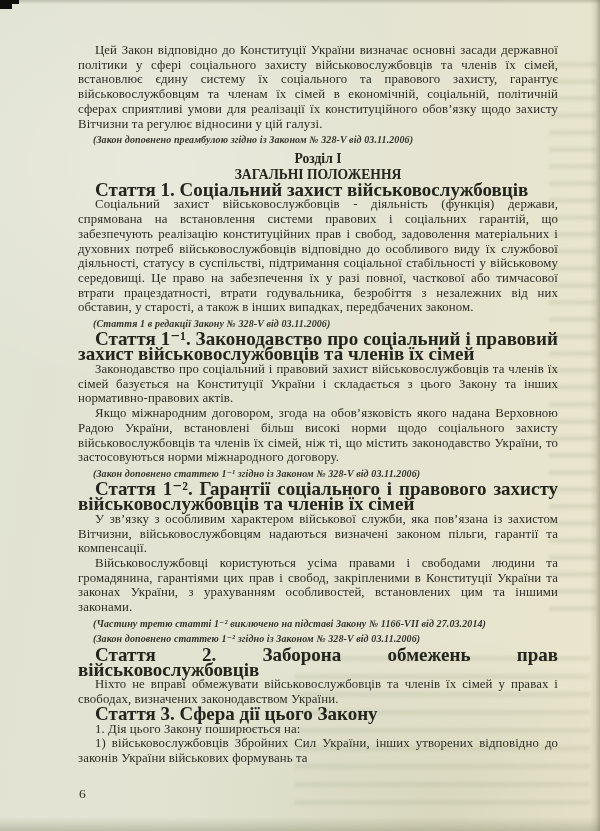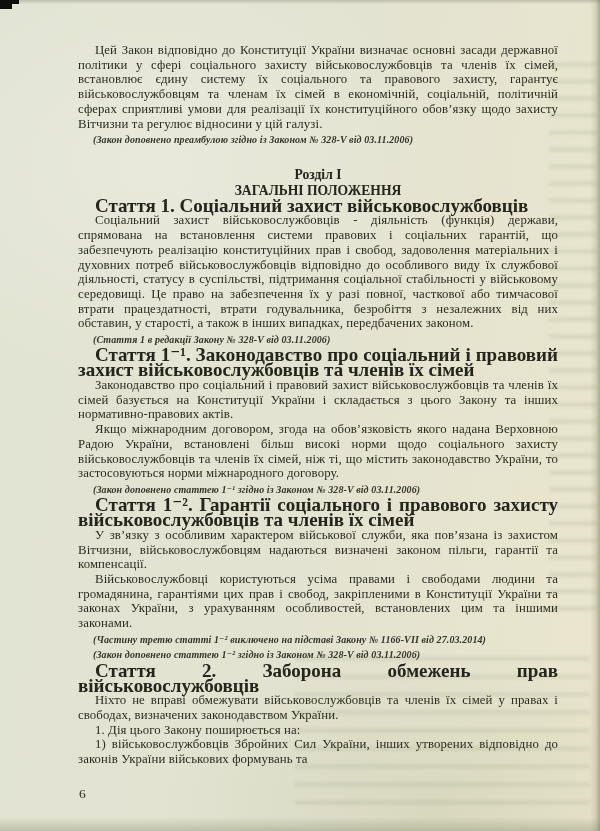--- a/index.html
+++ b/index.html
@@ -69,21 +69,21 @@
     color: #24251c;
   }
   .chapter-number, .chapter-title {
     font-size: 13.6px;
     line-height: 16px;
     font-weight: 700;
     text-align: center;
     margin: 0;
     color: #24251c;
   }
-  .chapter-number { margin-top: 20px; }
+  .chapter-number { margin-top: 4px; }
   .note {
     font-size: 10px;
     line-height: 13.4px;
     font-style: italic;
     font-weight: 600;
     text-align: justify;
     text-indent: 15px;
     margin: 2px 0 2px;
     color: #33342a;
     letter-spacing: 0.1px;
@@ -119,18 +119,19 @@
     <p class="para">Законодавство про соціальний і правовий захист військовослужбовців та членів їх сімей базується на Конституції України і складається з цього Закону та інших нормативно-правових актів.</p>
     <p class="para">Якщо міжнародним договором, згода на обов’язковість якого надана Верховною Радою України, встановлені більш високі норми щодо соціального захисту військовослужбовців та членів їх сімей, ніж ті, що містить законодавство України, то застосовуються норми міжнародного договору.</p>
     <p class="note">(Закон доповнено статтею 1⁻¹ згідно із Законом № 328-V від 03.11.2006)</p>
     <p class="article-heading">Стаття 1⁻². Гарантії соціального і правового захисту військовослужбовців та членів їх сімей</p>
     <p class="para">У зв’язку з особливим характером військової служби, яка пов’язана із захистом Вітчизни, військовослужбовцям надаються визначені законом пільги, гарантії та компенсації.</p>
     <p class="para">Військовослужбовці користуються усіма правами і свободами людини та громадянина, гарантіями цих прав і свобод, закріпленими в Конституції України та законах України, з урахуванням особливостей, встановлених цим та іншими законами.</p>
     <p class="note">(Частину третю статті 1⁻² виключено на підставі Закону № 1166-VII від 27.03.2014)</p>
     <p class="note">(Закон доповнено статтею 1⁻² згідно із Законом № 328-V від 03.11.2006)</p>
     <p class="article-heading">Стаття 2. Заборона обмежень прав військовослужбовців</p>
     <p class="para">Ніхто не вправі обмежувати військовослужбовців та членів їх сімей у правах і свободах, визначених законодавством України.</p>
+    <p class="article-heading">Стаття 3. Сфера дії цього Закону</p>
     <p class="para">1. Дія цього Закону поширюється на:</p>
     <p class="para">1) військовослужбовців Збройних Сил України, інших утворених відповідно до законів України військових формувань та</p>
   </div>
 
   <div class="page-number">6</div>
 </div>
 
 </body></html>

